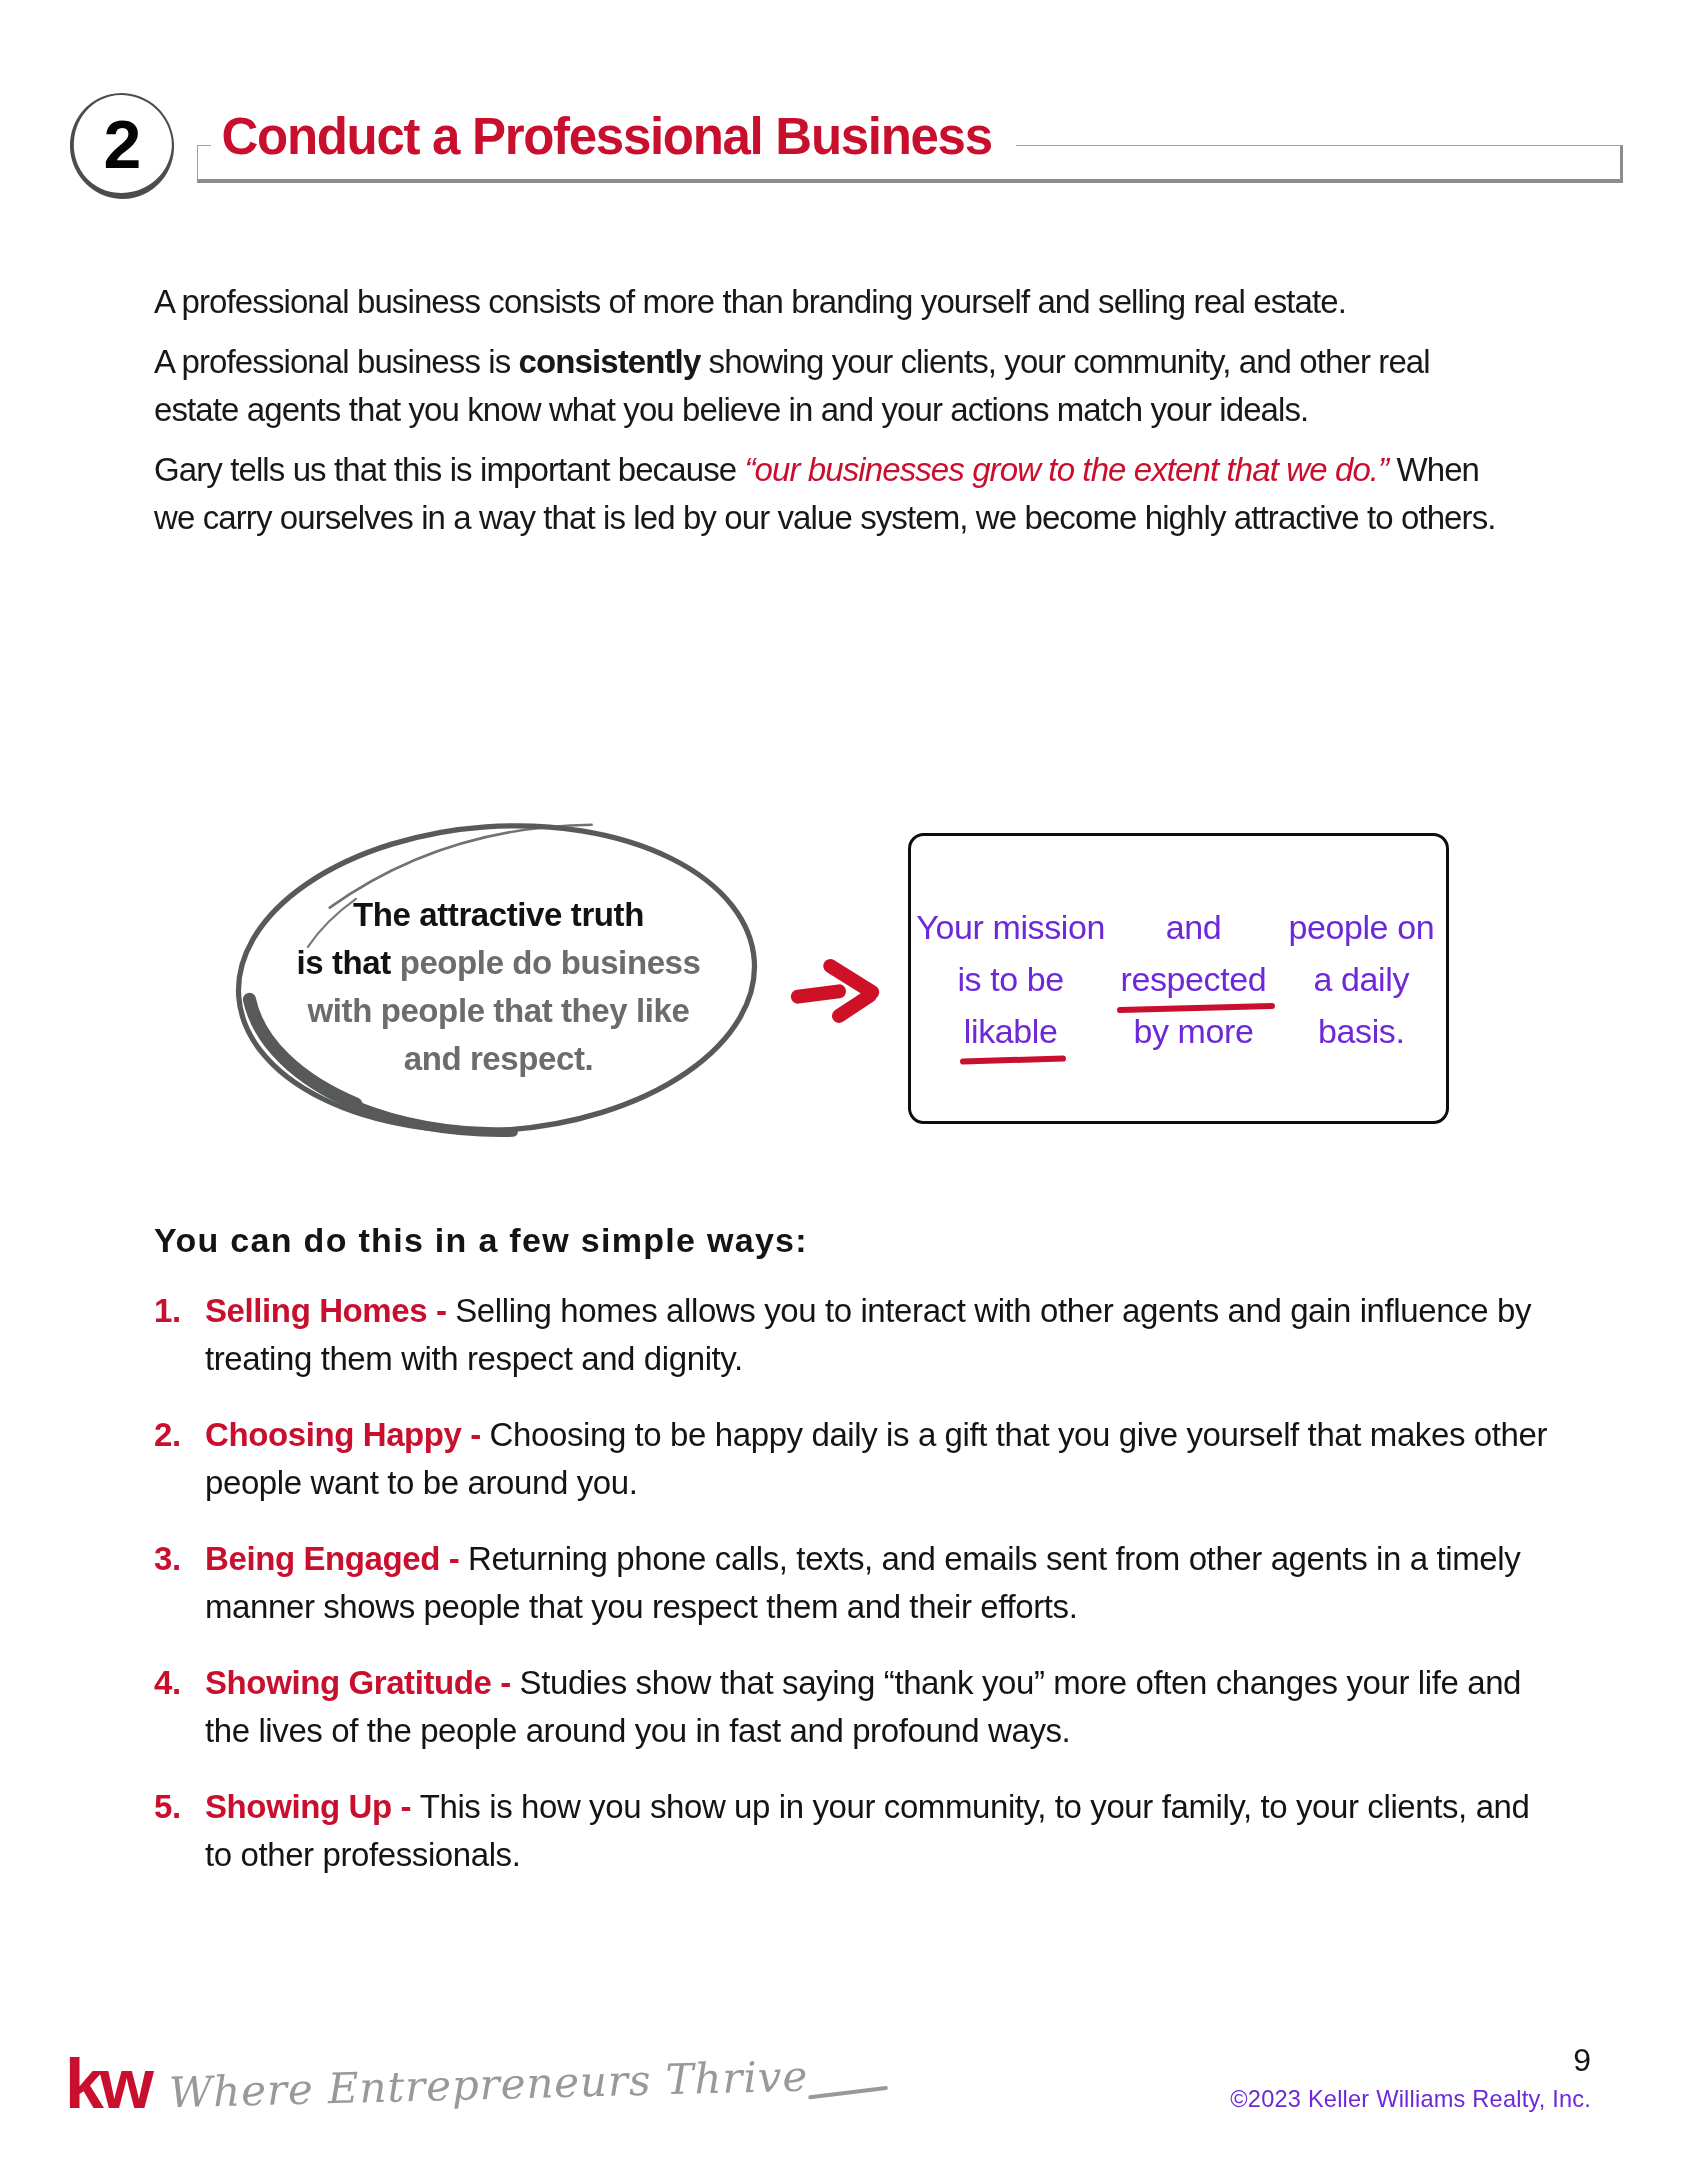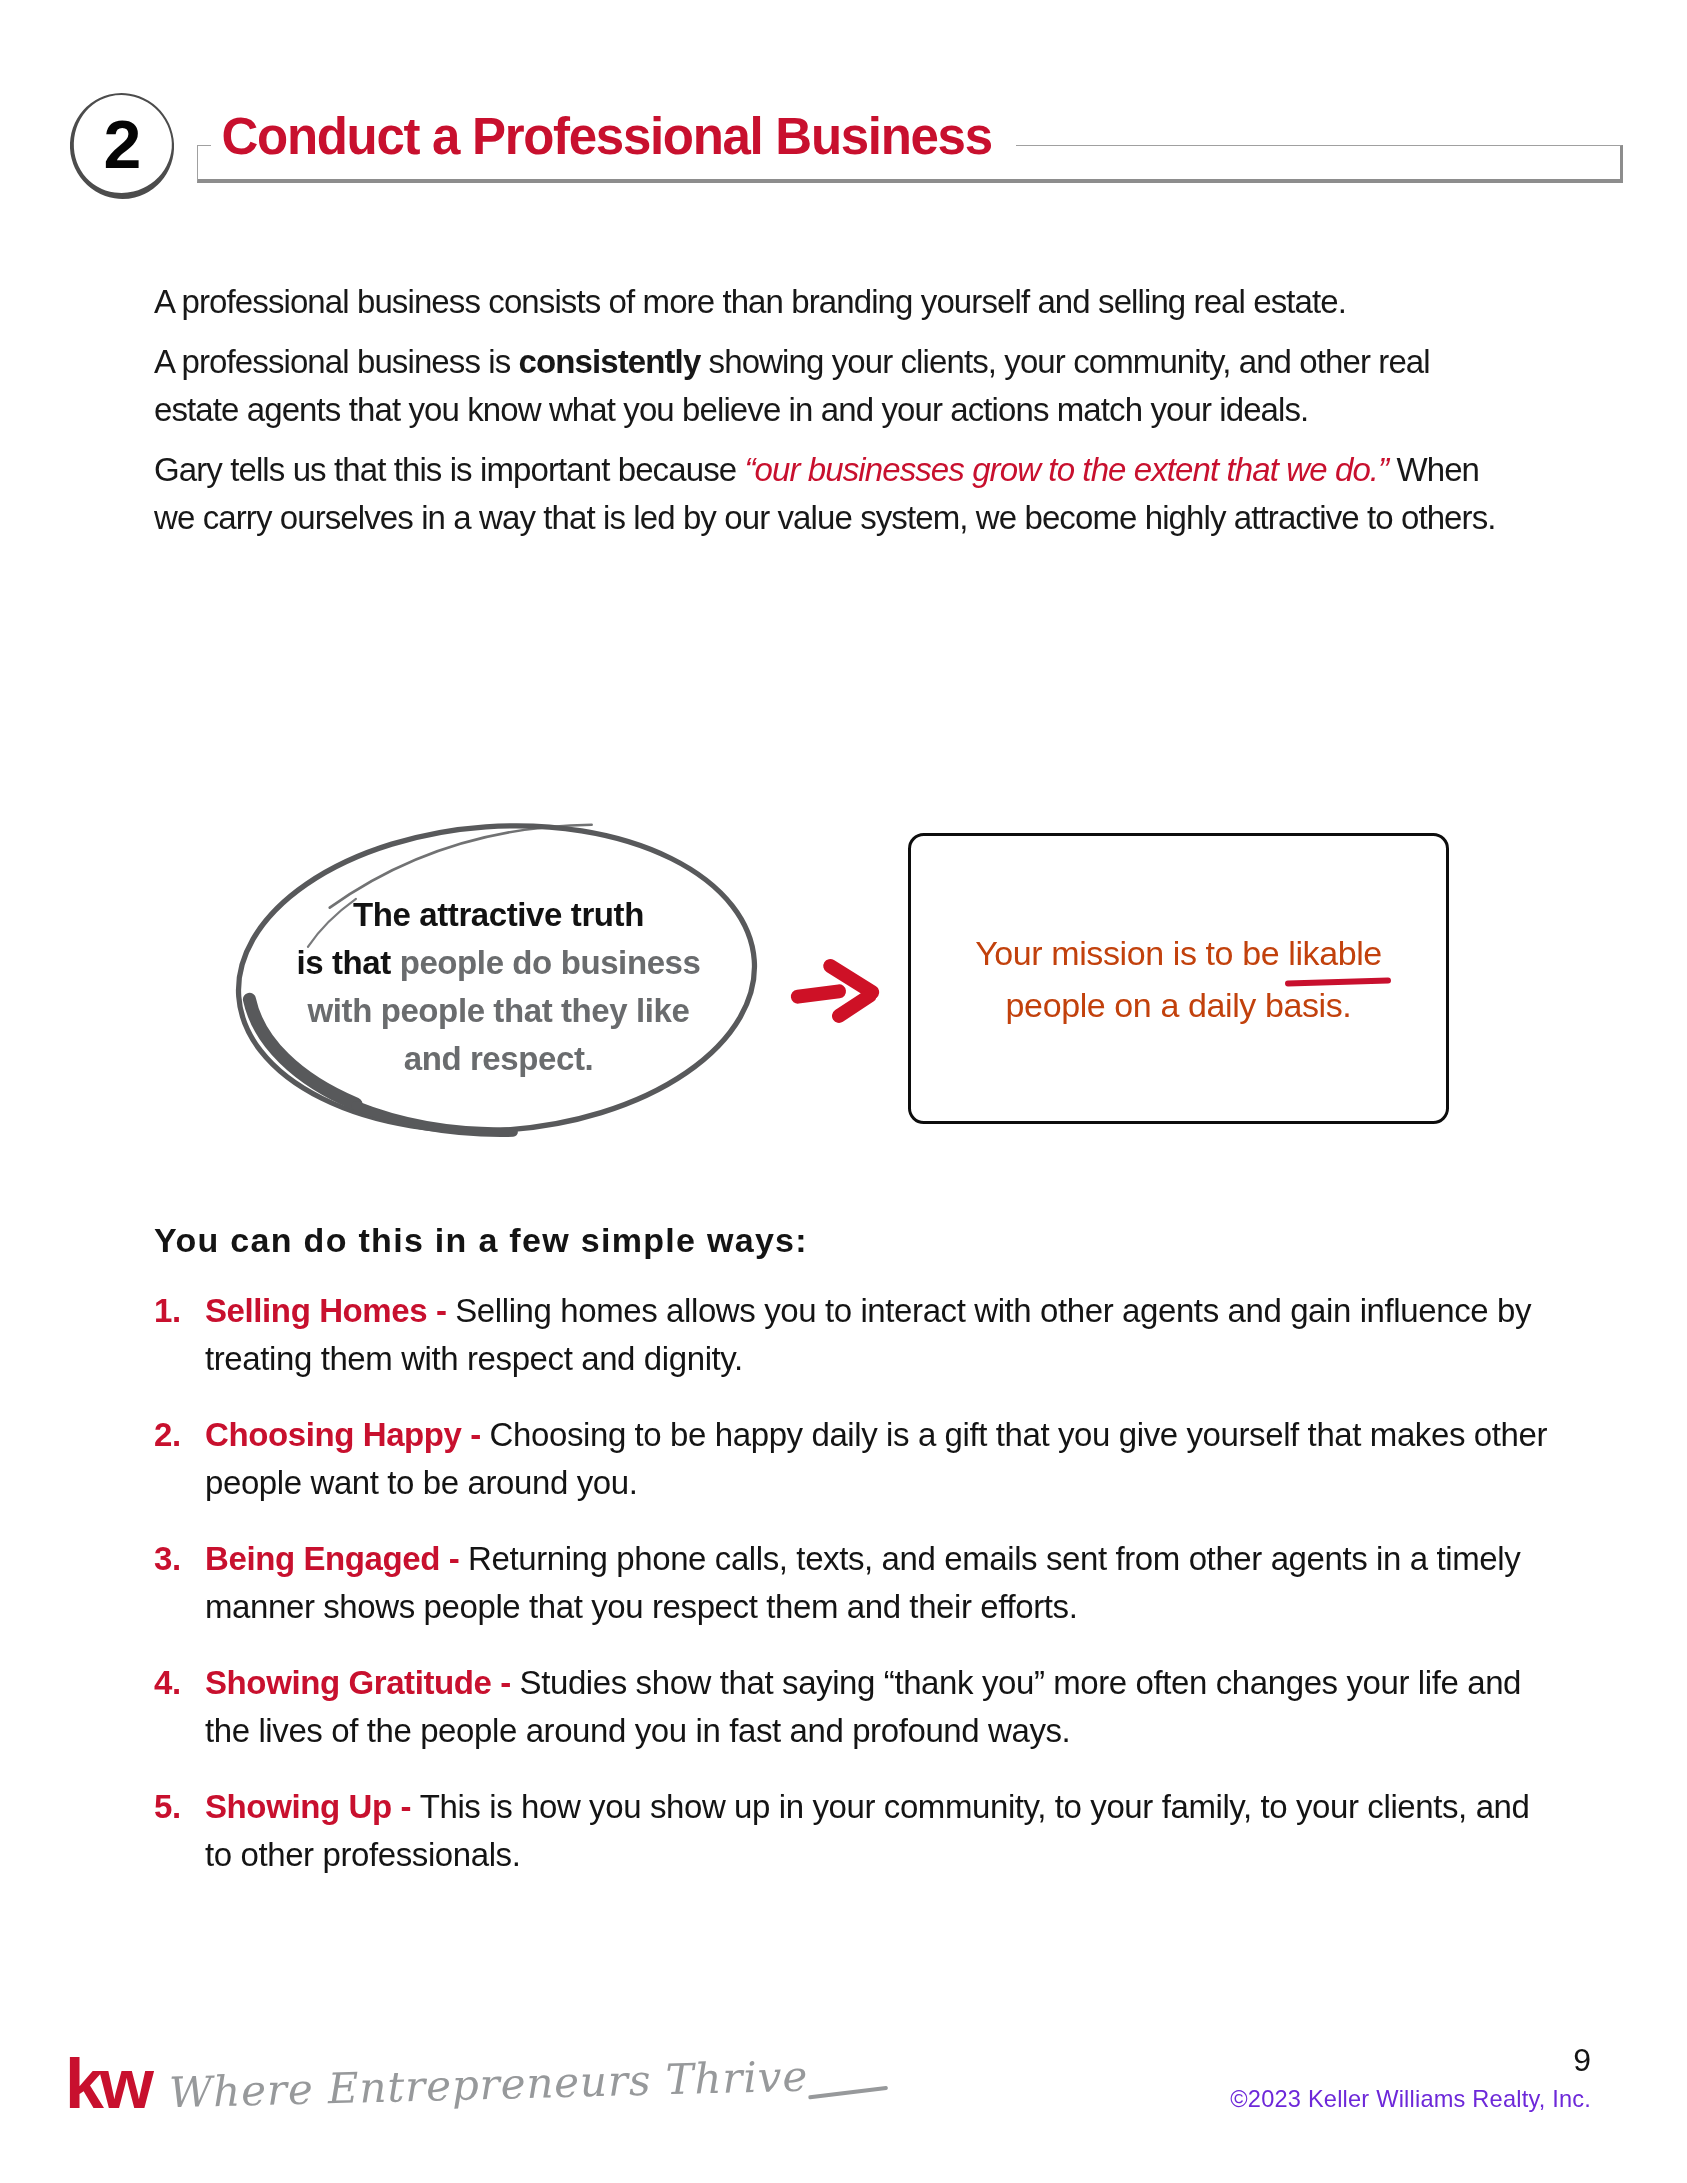--- a/index.html
+++ b/index.html
@@ -26,22 +26,22 @@
   
   .callout{position:absolute;left:0;top:812px;width:1687px;height:341px;}
   .oval-wrap{position:absolute;left:225px;top:3.5px;width:543px;height:325px;}
   .oval-wrap svg{position:absolute;inset:0;}
   .oval-text{position:absolute;left:42px;right:38px;top:75px;text-align:center;font-weight:bold;
     font-size:33px;line-height:48px;letter-spacing:-0.4px;}
   .seg-black{color:#121212;}
   .seg-gray{color:#6a6c6e;text-align:right;}
   .arrow-icon{position:absolute;left:790px;top:133px;width:98px;height:84px;}
   .mission-box{position:absolute;left:908px;top:21px;width:535px;height:285px;border:3.5px solid #0d0d0d;
-    border-radius:15.7px;display:flex;flex-direction:column;justify-content:center;align-items:center;
-    font-size:34px;line-height:52px;letter-spacing:-0.4px;color:#c2410c;text-align:center;background:#fff;}
+    border-radius:15.7px;display:flex;flex-direction:row;justify-content:center;align-items:center;
+    font-size:34px;line-height:52px;letter-spacing:-0.4px;color:#6d28d9;text-align:center;background:#fff;}
   .seg-underline{position:relative;display:inline-block;}
   .seg-underline::after{content:"";position:absolute;left:-3.5px;right:-8.7px;bottom:-7px;height:6.1px;
     background:var(--brand_red,#C8102E);border-radius:4.4px;transform:rotate(-1.6deg);}
 
   
   .ways-heading{position:absolute;left:154px;top:1221px;margin:0;font-size:34px;font-weight:bold;
     letter-spacing:1.3px;color:#141414;}
   .ways{position:absolute;left:154px;top:1287px;width:1397px;}
   .way-item{position:relative;padding-left:51px;margin-bottom:28px;font-size:33px;line-height:48px;
     letter-spacing:-0.4px;color:#141414;}
@@ -110,20 +110,21 @@
         <path d="M9 59 L56 53"></path>
         <path d="M46 24 L94 54"></path>
         <path d="M91 58 L56 81"></path>
       </g>
     </svg>
 
     <div class="mission-box">
 
         <div class="mission-line"><span class="seg-normal">Your mission is to be </span><span class="seg-underline">likable</span></div>
 
+        <div class="mission-line"><span class="seg-normal">and </span><span class="seg-underline">respected</span><span class="seg-normal"> by more</span></div>
 
         <div class="mission-line"><span class="seg-normal">people on a daily basis.</span></div>
       </div>
   </section>
 
   <h2 class="ways-heading">You can do this in a few simple ways:</h2>
   <section class="ways">
 
       <div class="way-item">
         <span class="way-num">1.</span>

